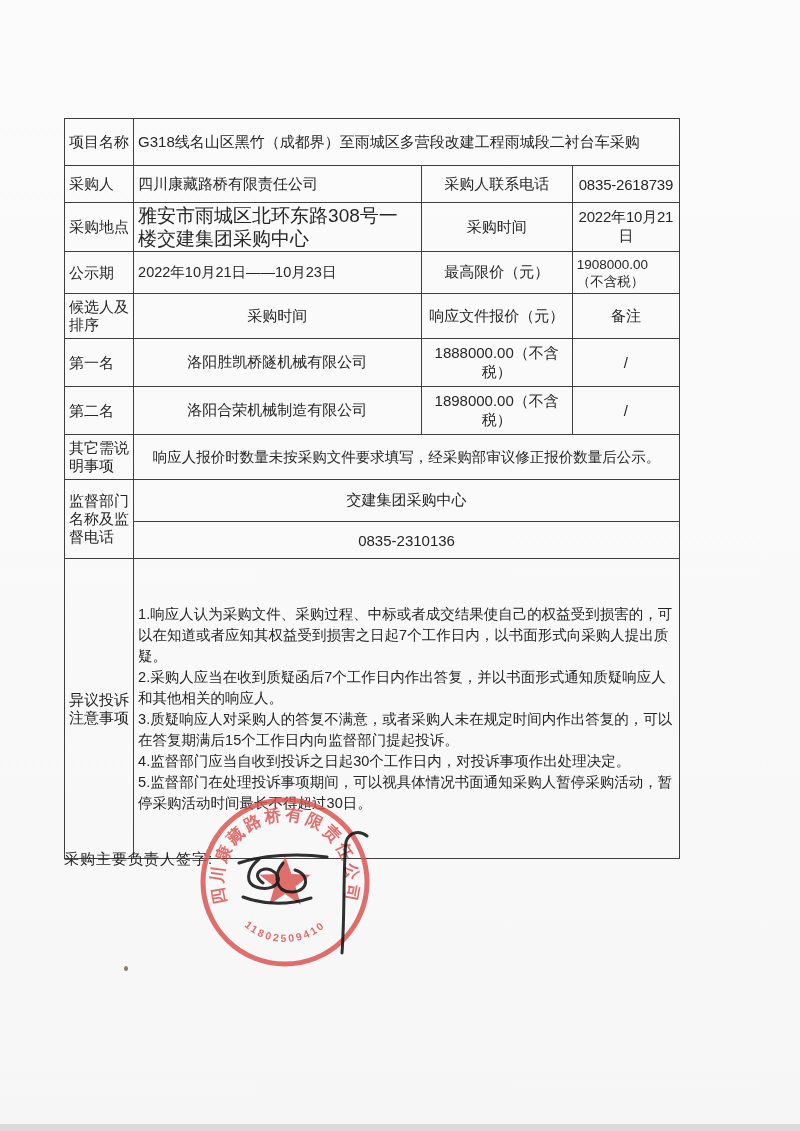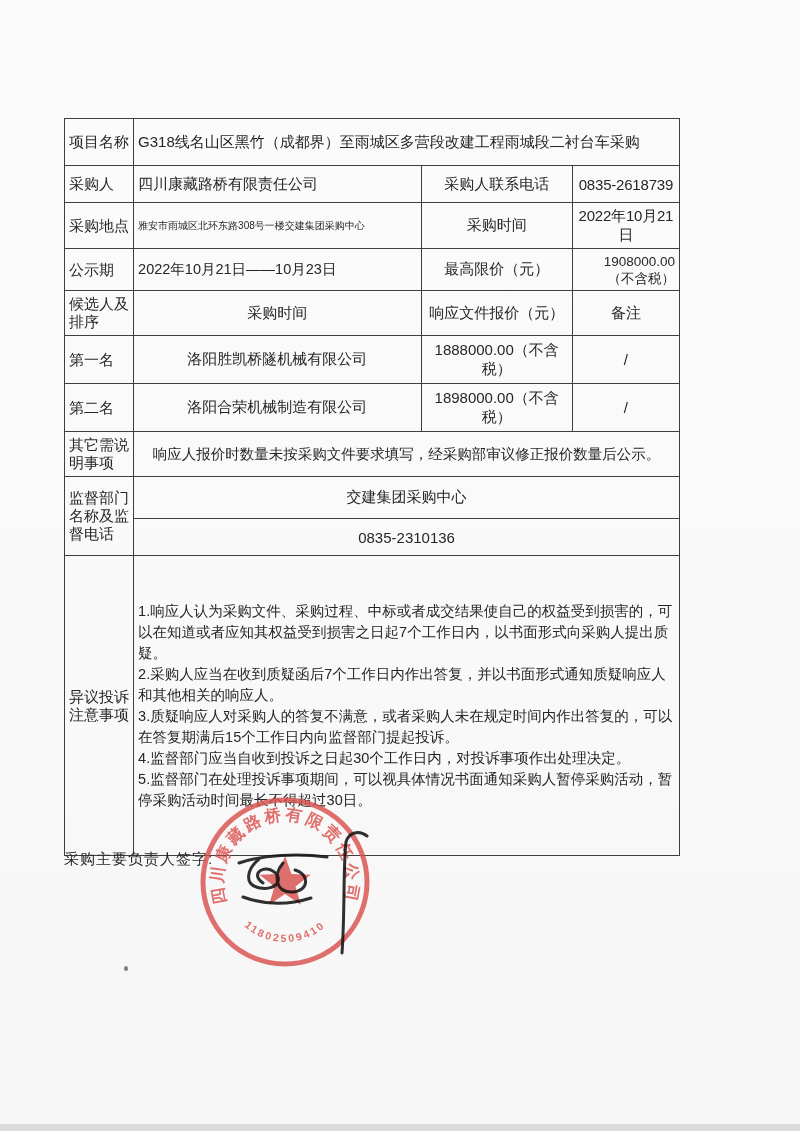--- a/index.html
+++ b/index.html
@@ -26,21 +26,21 @@
     border:1px solid #3f3f3f;
     font-size:15px;color:#262626;
     padding:1px 4px;
     overflow:hidden;
   }
   td.lbl{font-size:14px;padding:1px 3px;line-height:18px;}
   td.c{text-align:center;}
   td.v{padding-left:6px;}
   td.small{font-size:13.5px;padding:1px 1px;letter-spacing:-0.2px;}
   td.quote{font-size:13.5px;padding:1px 2px;margin-top:24px;}
-  .price-l1,.price-l2{display:block;text-align:right;font-size:13.5px;line-height:17px;}
+  .price-l1,.price-l2{display:block;text-align:left;font-size:13.5px;line-height:17px;}
   td.notice-cell{vertical-align:middle;padding:4px 6px;}
   .notice-item{font-size:14.5px;line-height:21px;text-align:left;}
   .sign-row{
     position:absolute;left:64px;top:850px;font-size:15px;color:#262626;letter-spacing:1px;
   }
   .stamp-svg{position:absolute;left:196px;top:792px;width:180px;height:180px;}
   .sig-svg{position:absolute;left:215px;top:815px;width:160px;height:150px;}
   .ink-speck{
     position:absolute;left:124px;top:966px;width:4px;height:5px;
     background:#6a5a48;border-radius:50%;opacity:.8;
@@ -70,21 +70,21 @@
     <td class="v" colspan="3">G318线名山区黑竹（成都界）至雨城区多营段改建工程雨城段二衬台车采购</td>
   </tr>
   <tr style="height:37px">
     <td class="lbl">采购人</td>
     <td class="v">四川康藏路桥有限责任公司</td>
     <td class="c">采购人联系电话</td>
     <td class="c small">0835-2618739</td>
   </tr>
   <tr style="height:46px">
     <td class="lbl">采购地点</td>
-    <td class="v" style="font-size:10px;line-height:23px">雅安市雨城区北环东路308号一楼交建集团采购中心</td>
+    <td class="v" style="font-size:19px;line-height:23px">雅安市雨城区北环东路308号一楼交建集团采购中心</td>
     <td class="c">采购时间</td>
     <td class="c small">2022年10月21日</td>
   </tr>
   <tr style="height:42px">
     <td class="lbl">公示期</td>
     <td class="v" style="font-size:14.5px">2022年10月21日——10月23日</td>
     <td class="c">最高限价（元）</td>
     <td class="c">
       <span class="price-l1">1908000.00</span>
       <span class="price-l2">（不含税）</span>

